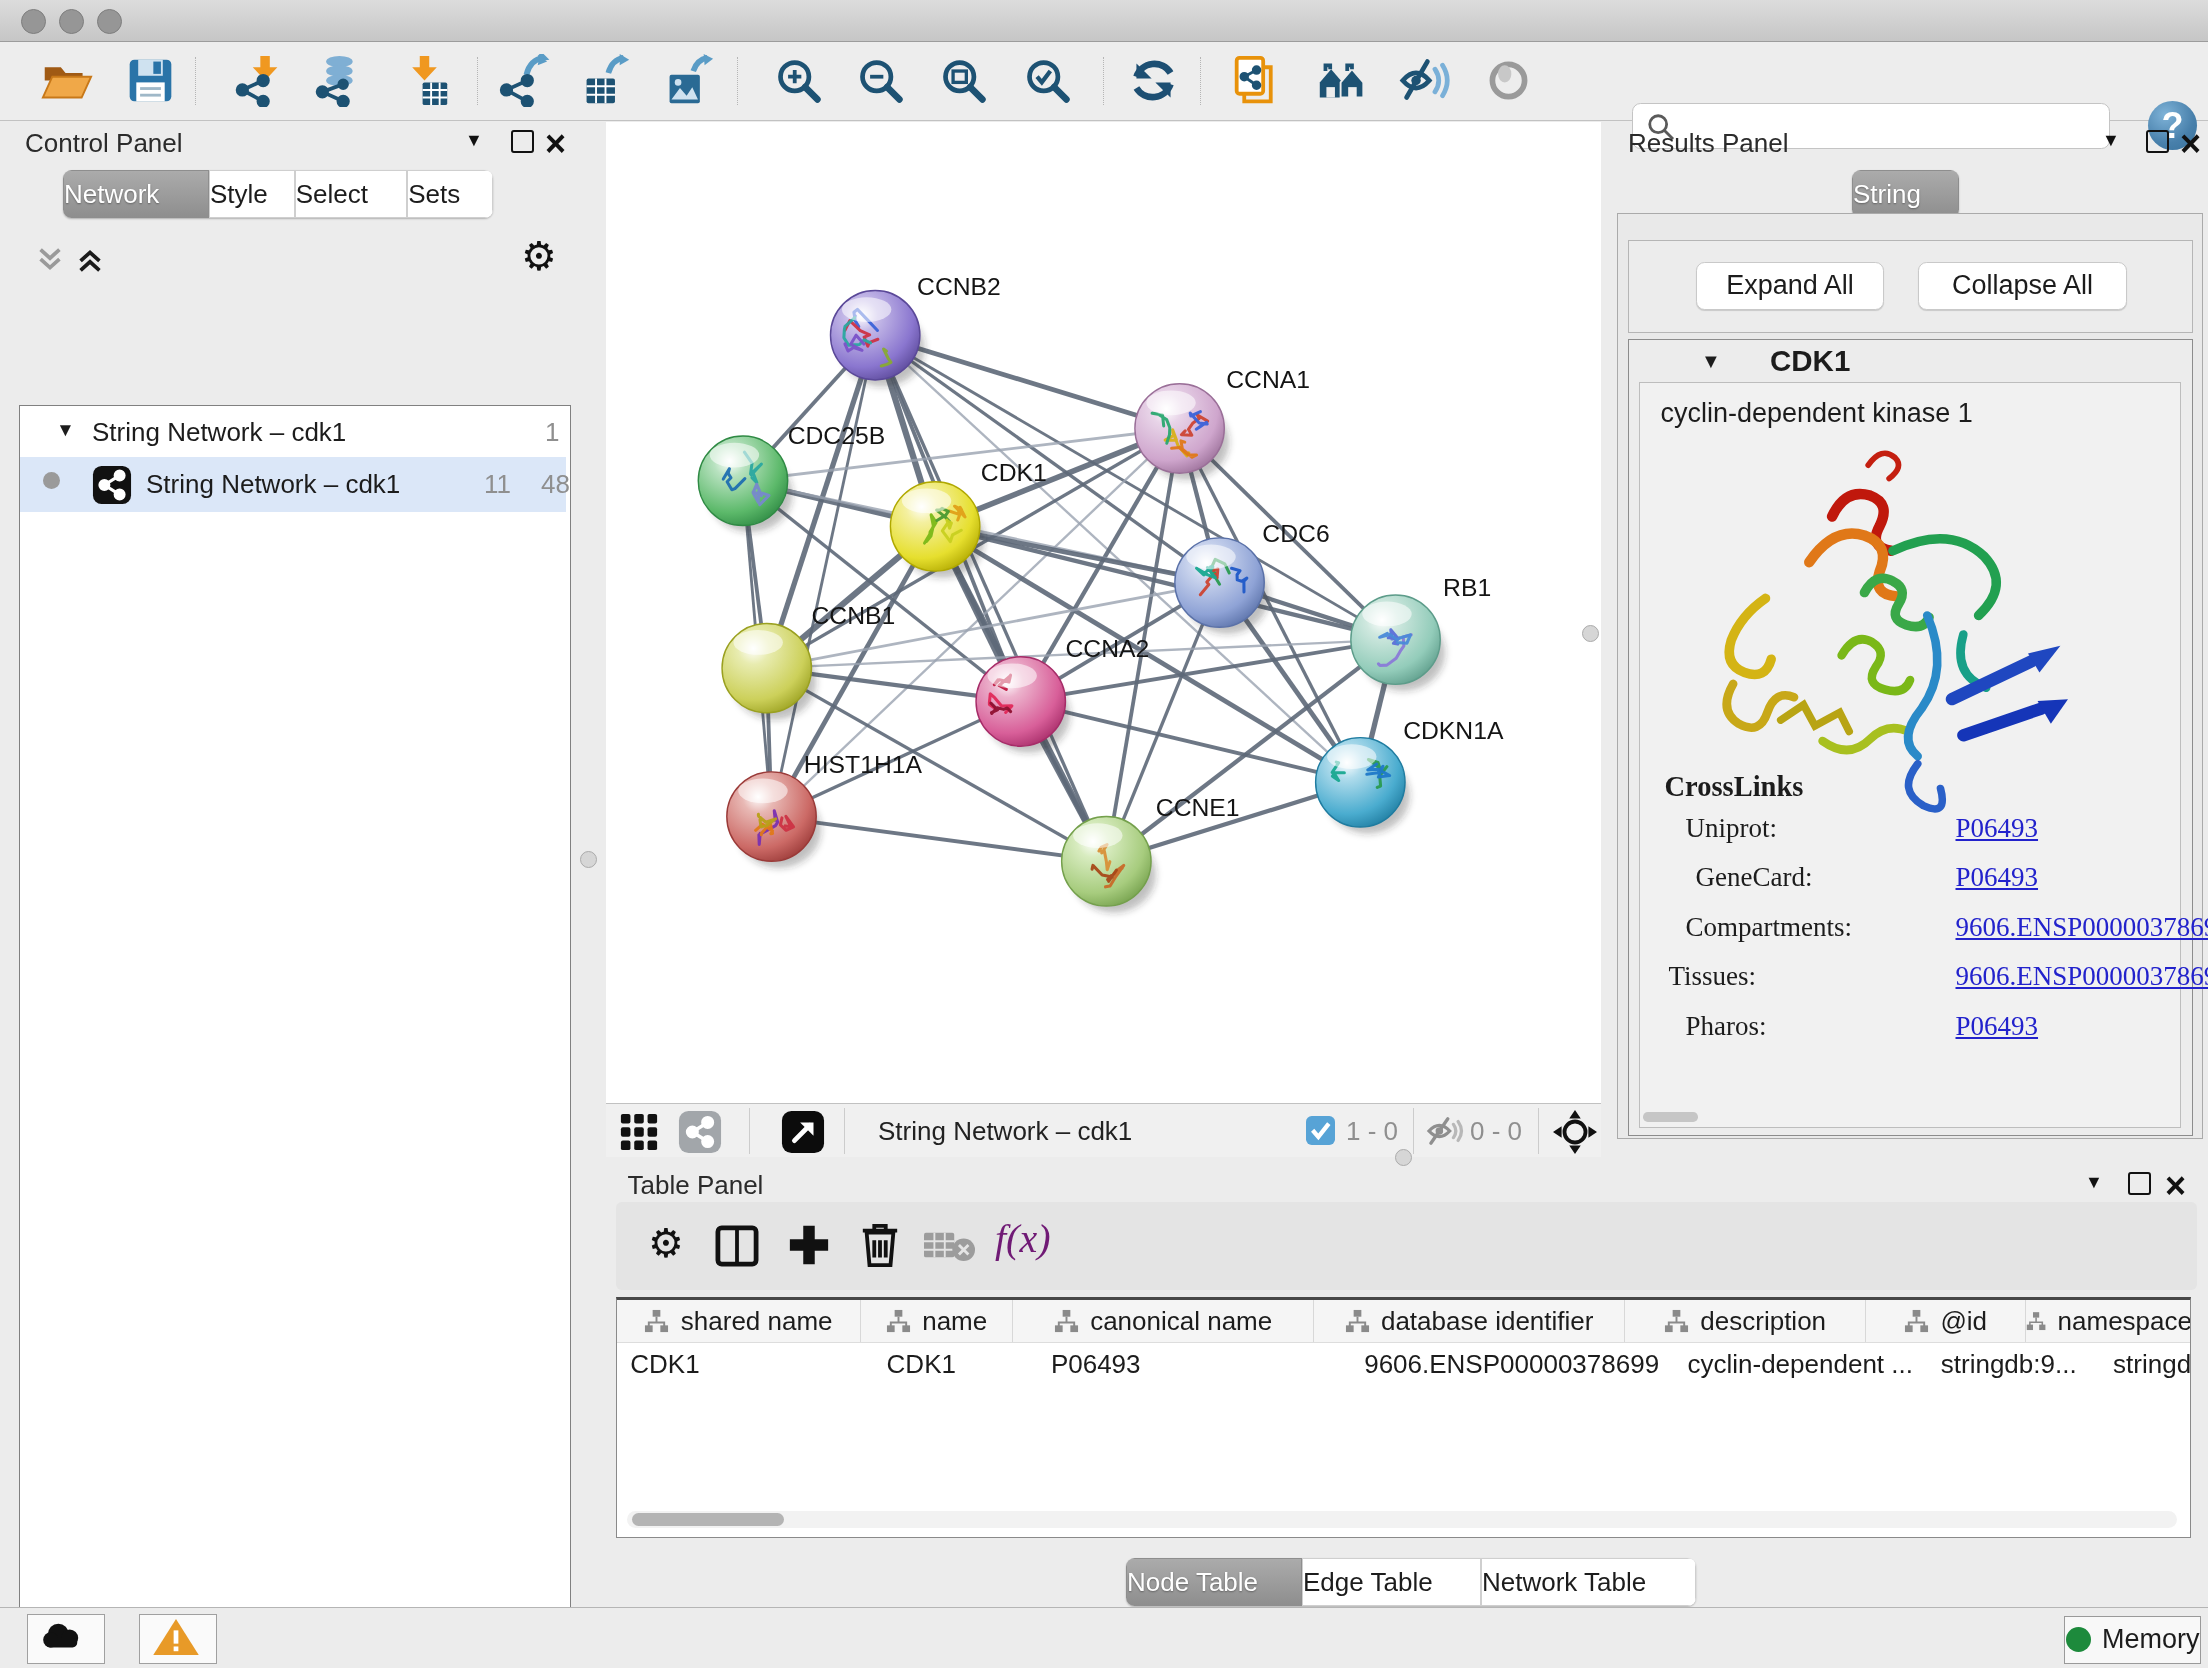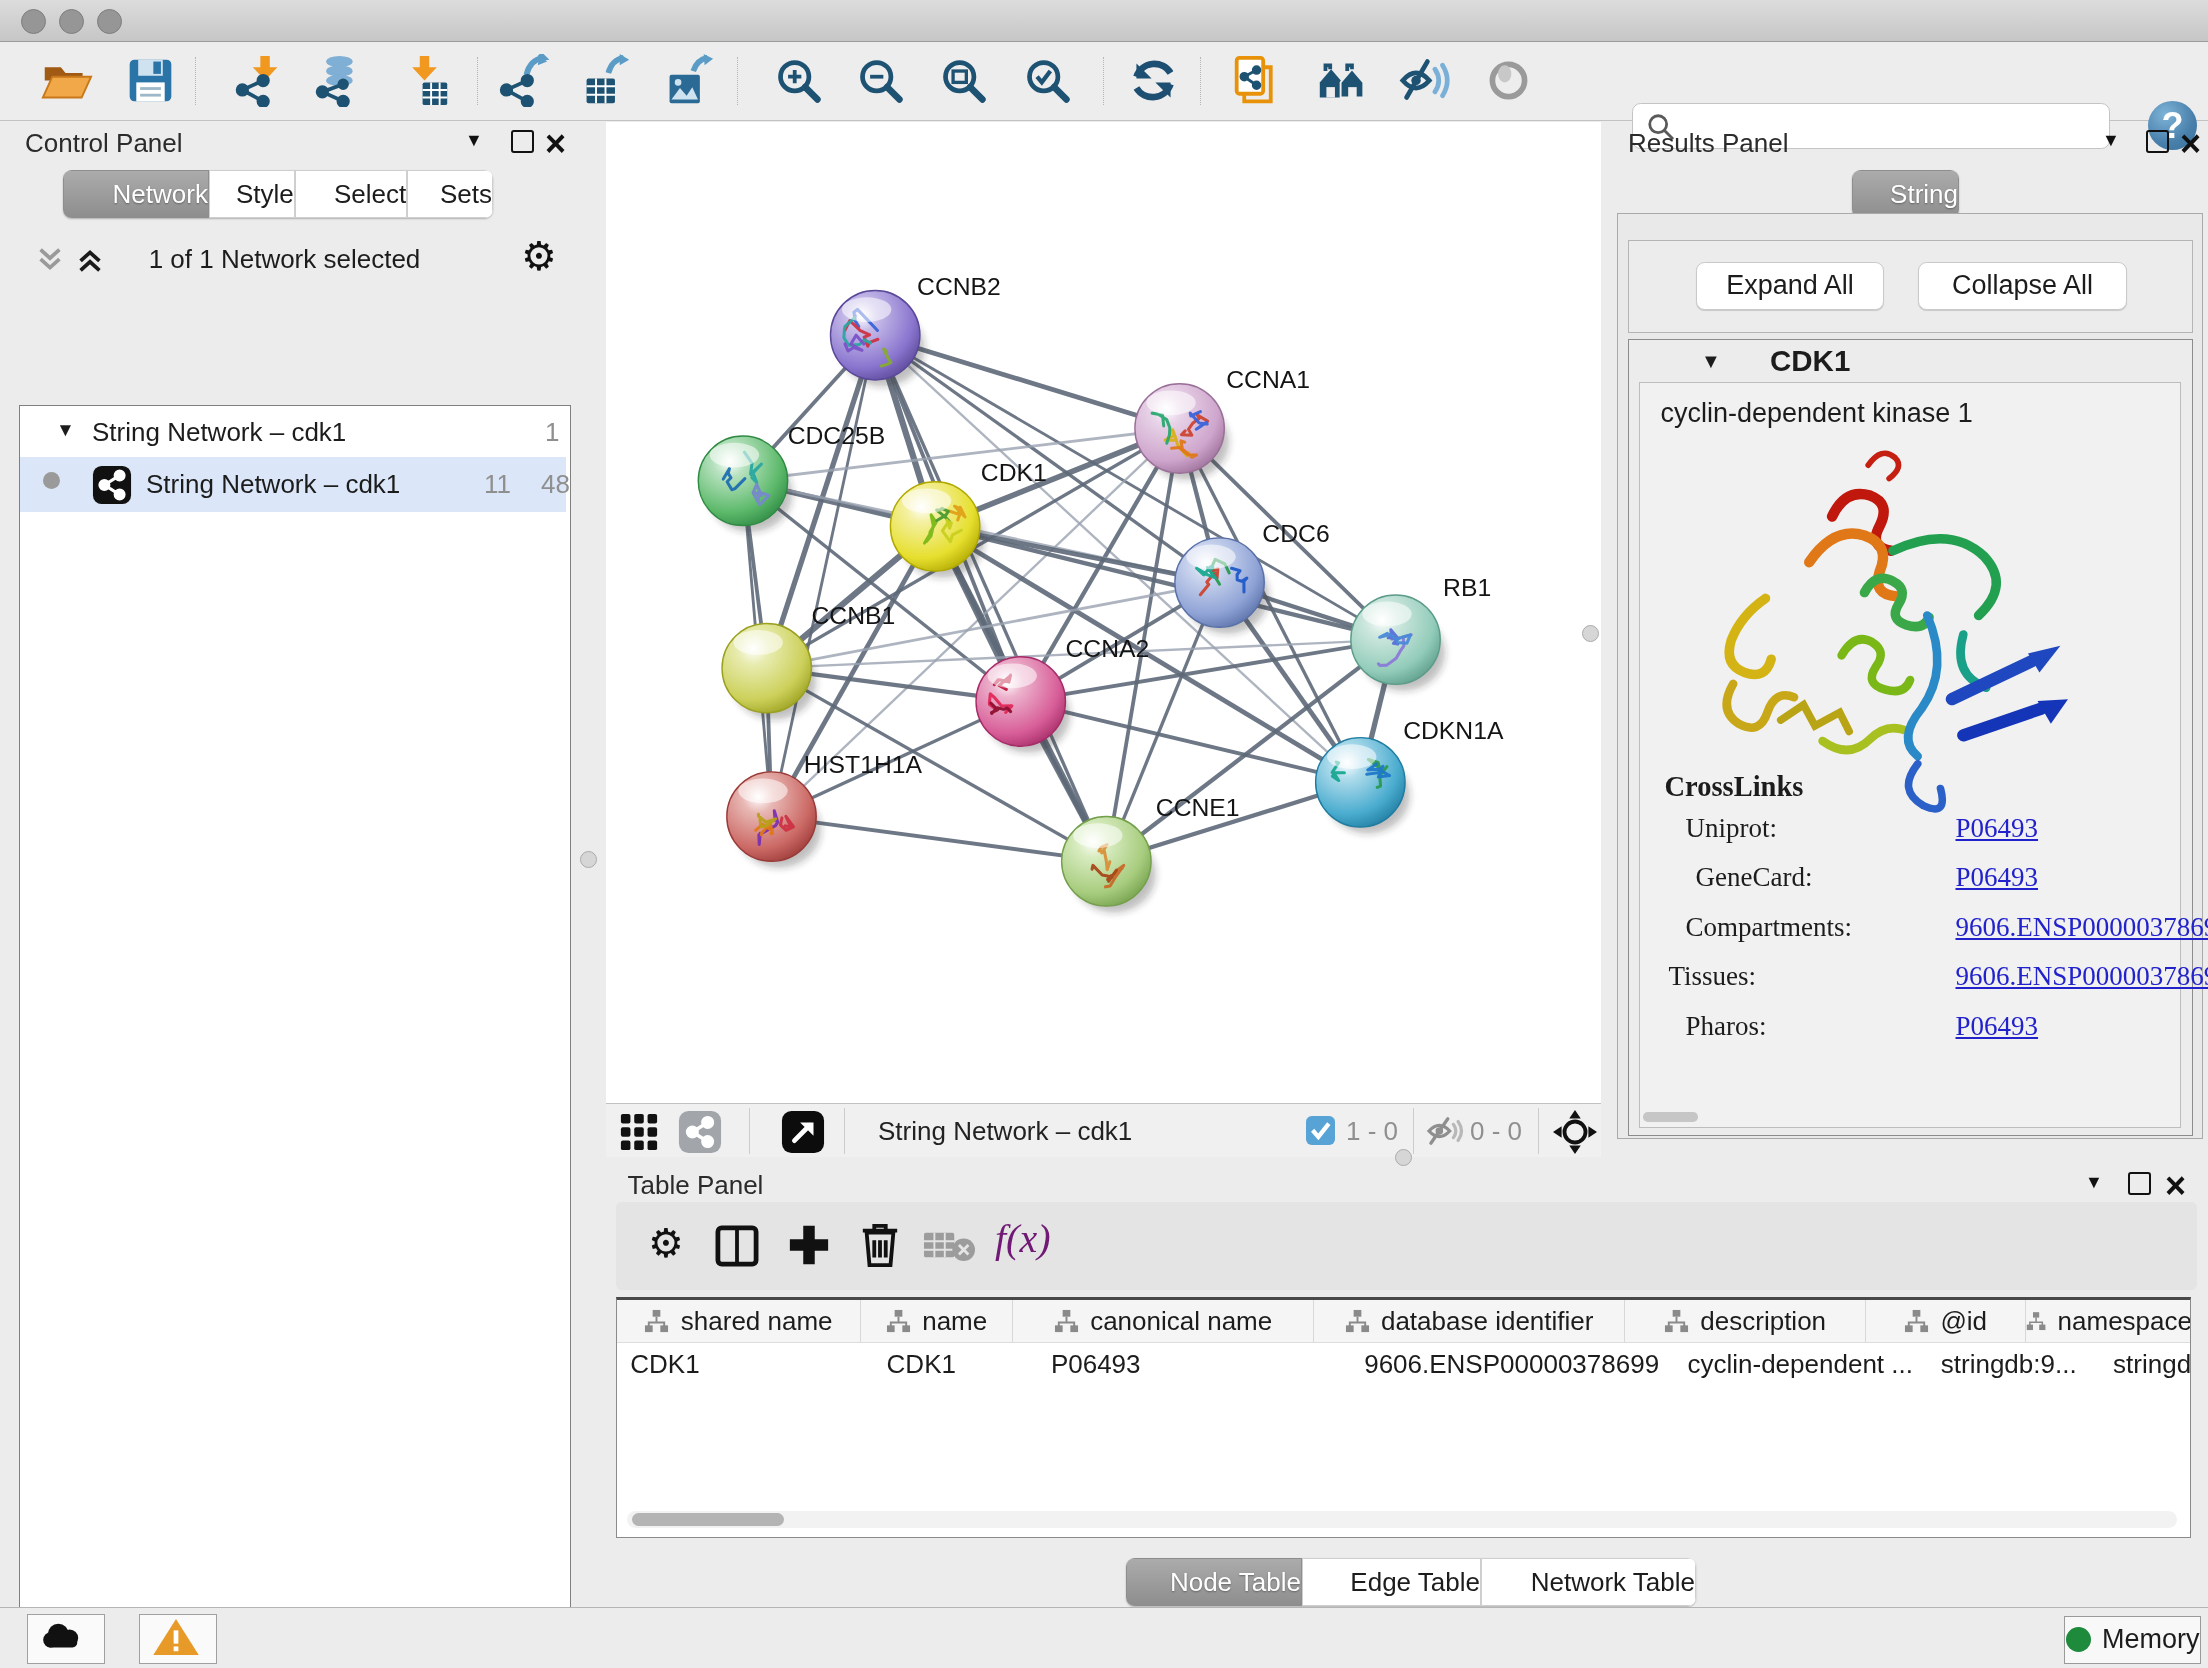--- a/index.html
+++ b/index.html
@@ -20,21 +20,21 @@
     border:1.9px solid #c4c4c4;border-radius:8.6px;}
   #help-btn{left:2148px;top:59px;width:49px;height:49px;border-radius:50%;
     background:radial-gradient(circle at 35% 28%,#7fb3d8,#4880ab 60%,#38719c);
     color:#fff;font-size:36px;font-weight:bold;text-align:center;line-height:49px;cursor:pointer;}
   
   .panel-title{font-size:26px;color:#2b2b2b;}
   .ph-caret{font-size:18px;color:#111;cursor:pointer;}
   .ph-float{width:19px;height:19px;border:2.9px solid #111;border-radius:2.9px;cursor:pointer;}
   .ph-close{font-size:36px;font-weight:bold;color:#111;line-height:21px;cursor:pointer;}
   .tabseg{display:flex;border-radius:8.6px;box-shadow:0 1px 1.9px rgba(0,0,0,.25);overflow:hidden;}
-  .tabseg .tab{background:#fff;border:1px solid #cfcfcf;font-size:26px;text-align:right;
+  .tabseg .tab{background:#fff;border:1px solid #cfcfcf;font-size:26px;text-align:left;
      padding:7.6px 0;cursor:pointer;}
   .tabseg .tab.sel{background:linear-gradient(#ababab,#8e8e8e);color:#fff;border-color:#8e8e8e;
      text-shadow:0 1px 1.9px rgba(0,0,0,.35);}
   
   #cp-box{left:19px;top:283px;width:550px;height:1294px;background:#fff;border:1.9px solid #808080;}
   #cp-row2{background:#dbe7f8;}
   .cnt{color:#8f8f8f;}
   
   #canvas{left:606px;top:122px;width:995px;height:982px;background:#fff;}
   #netbar{left:606px;top:1103px;width:995px;height:53px;background:#f0f0f0;
@@ -231,21 +231,20 @@
     <div class="tab" style="width:112px">Select</div>
     <div class="tab" style="width:85px">Sets</div>
   </div>
 
   <svg class="abs" style="left:34px;top:122px" width="32" height="32" viewBox="0 0 34 34">
     <path d="M7 6 l10 9 10 -9 M7 16 l10 9 10 -9" stroke="#9a9a9a" stroke-width="4" fill="none"></path>
   </svg>
   <svg class="abs" style="left:74px;top:122px" width="32" height="32" viewBox="0 0 34 34">
     <path d="M7 28 l10 -9 10 9 M7 18 l10 -9 10 9" stroke="#1a1a1a" stroke-width="4" fill="none"></path>
   </svg>
-  <span class="abs" style="left:0;top:122px;width:569px;text-align:center;font-size:26px">1 of 1 Network selected</span>
   <span class="abs gear-glyph" style="left:521px;top:114px">⚙</span>
 
   <div id="cp-box" class="abs">
     <div class="abs" style="left:0;top:1.9px;width:546px;height:49px">
       <span class="abs" style="left:36px;top:11.4px;font-size:19px">▼</span>
       <span class="abs" style="left:72px;top:9.5px;font-size:26px">String Network – cdk1</span>
       <span class="abs cnt" style="left:525px;top:9.5px;font-size:26px">1</span>
     </div>
     <div id="cp-row2" class="abs" style="left:0;top:51px;width:546px;height:55px">
       <span class="abs" style="left:23px;top:15px;width:17px;height:17px;border-radius:50%;background:#9a9a9a"></span>

